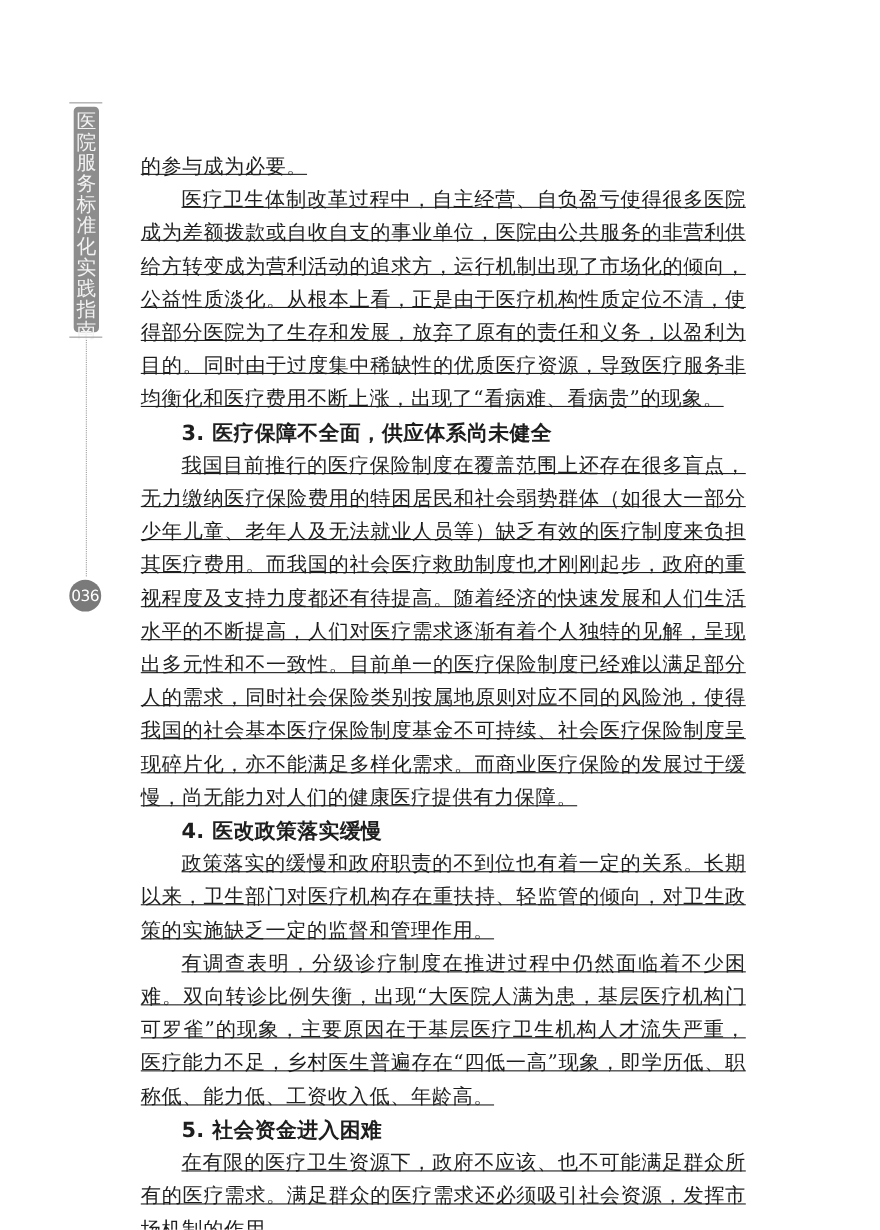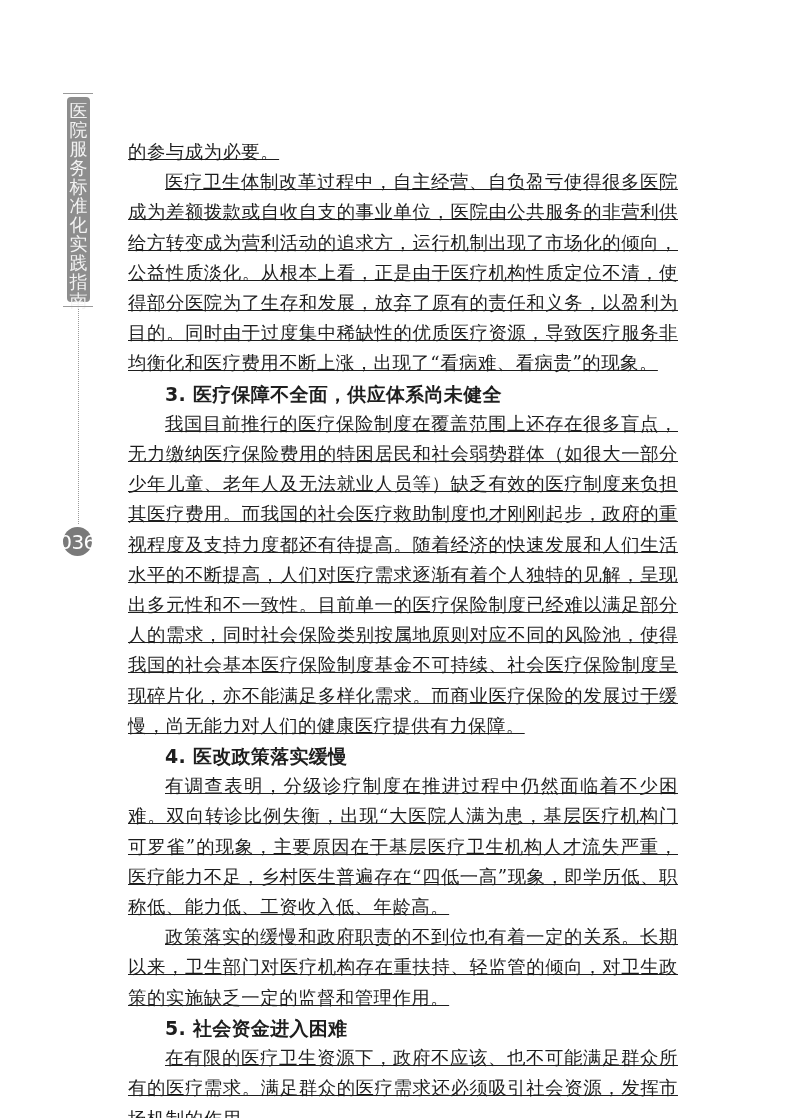--- a/index.html
+++ b/index.html
@@ -65,21 +65,21 @@
     .page-num {
       position: absolute;
       left: 63px;
       top: 527px;
       width: 29px;
       height: 29px;
       border-radius: 50%;
       background: #7a7a7a;
       color: #ffffff;
       font-family: "DejaVu Sans", "Liberation Sans", sans-serif;
-      font-size: 20px;
+      font-size: 14px;
       font-weight: 400;
       letter-spacing: -0.5px;
       display: flex;
       align-items: center;
       justify-content: center;
     }
     
     .content {
       position: absolute;
       left: 128px;
@@ -126,17 +126,17 @@
 <div class="side-rule-bottom"></div>
 <div class="side-dots"></div>
 <div class="page-num">036</div>
 
 <div class="content">
   <p class="para">的参与成为必要。</p>
   <p class="para indent">医疗卫生体制改革过程中，自主经营、自负盈亏使得很多医院成为差额拨款或自收自支的事业单位，医院由公共服务的非营利供给方转变成为营利活动的追求方，运行机制出现了市场化的倾向，公益性质淡化。从根本上看，正是由于医疗机构性质定位不清，使得部分医院为了生存和发展，放弃了原有的责任和义务，以盈利为目的。同时由于过度集中稀缺性的优质医疗资源，导致医疗服务非均衡化和医疗费用不断上涨，出现了“看病难、看病贵”的现象。</p>
   <h3 class="heading">3. 医疗保障不全面，供应体系尚未健全</h3>
   <p class="para indent">我国目前推行的医疗保险制度在覆盖范围上还存在很多盲点，无力缴纳医疗保险费用的特困居民和社会弱势群体（如很大一部分少年儿童、老年人及无法就业人员等）缺乏有效的医疗制度来负担其医疗费用。而我国的社会医疗救助制度也才刚刚起步，政府的重视程度及支持力度都还有待提高。随着经济的快速发展和人们生活水平的不断提高，人们对医疗需求逐渐有着个人独特的见解，呈现出多元性和不一致性。目前单一的医疗保险制度已经难以满足部分人的需求，同时社会保险类别按属地原则对应不同的风险池，使得我国的社会基本医疗保险制度基金不可持续、社会医疗保险制度呈现碎片化，亦不能满足多样化需求。而商业医疗保险的发展过于缓慢，尚无能力对人们的健康医疗提供有力保障。</p>
   <h3 class="heading">4. 医改政策落实缓慢</h3>
+  <p class="para indent">政策落实的缓慢和政府职责的不到位也有着一定的关系。长期以来，卫生部门对医疗机构存在重扶持、轻监管的倾向，对卫生政策的实施缺乏一定的监督和管理作用。</p>
   <p class="para indent">有调查表明，分级诊疗制度在推进过程中仍然面临着不少困难。双向转诊比例失衡，出现“大医院人满为患，基层医疗机构门可罗雀”的现象，主要原因在于基层医疗卫生机构人才流失严重，医疗能力不足，乡村医生普遍存在“四低一高”现象，即学历低、职称低、能力低、工资收入低、年龄高。</p>
-  <p class="para indent">政策落实的缓慢和政府职责的不到位也有着一定的关系。长期以来，卫生部门对医疗机构存在重扶持、轻监管的倾向，对卫生政策的实施缺乏一定的监督和管理作用。</p>
   <h3 class="heading">5. 社会资金进入困难</h3>
   <p class="para indent">在有限的医疗卫生资源下，政府不应该、也不可能满足群众所有的医疗需求。满足群众的医疗需求还必须吸引社会资源，发挥市场机制的作用，</p>
 </div>
 
 </body></html>

